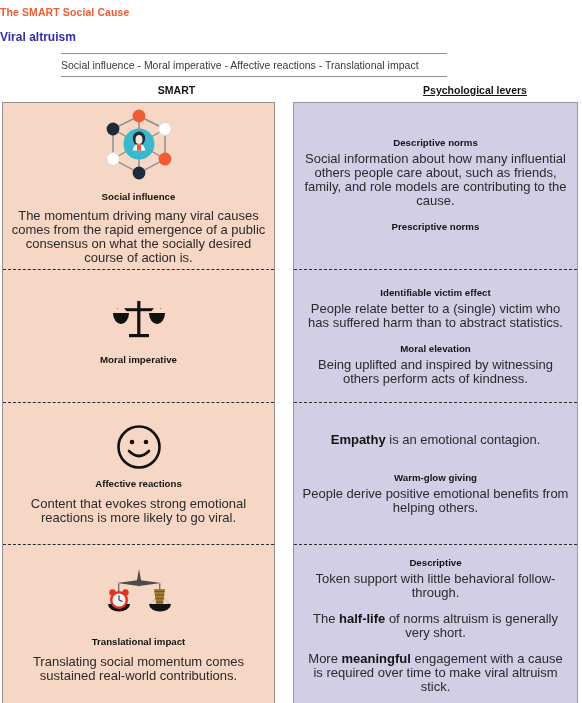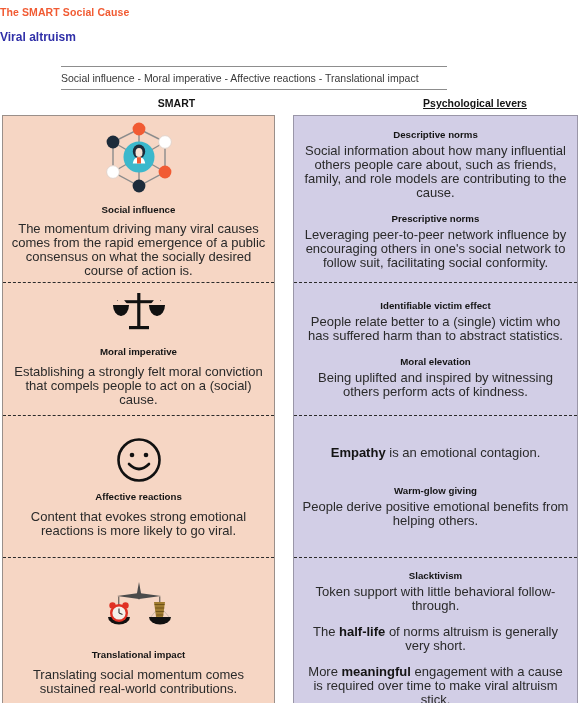--- a/index.html
+++ b/index.html
@@ -31,21 +31,21 @@
   }
   .subtitle {
     color: #2f2fa8;
     font-size: 12px;
     font-weight: bold;
     padding-top: 12px;
     line-height: 13px;
   }
   .rule-block {
     width: 386px;
-    margin: 22px auto 0 auto;
+    margin: 9px auto 0 auto;
     border-top: 1px solid #8d8d8d;
     border-bottom: 1px solid #8d8d8d;
     padding: 4px 0 4px 0;
   }
   .rule-line {
     font-size: 10.5px;
     color: #3a3a3a;
     line-height: 14px;
     white-space: nowrap;
   }
@@ -197,21 +197,20 @@
           <path d="M6 14 a8 11 0 0 0 16 0 z" fill="#111111"></path>
           <path d="M42 14 L58 14 L50 25 Z" fill="#111111"></path>
           <path d="M42 14 a8 11 0 0 0 16 0 z" fill="#111111"></path>
           <path d="M7.5 13.5 L14 5 L20.5 13.5 Z" fill="#f6d6c4"></path>
           <path d="M43.5 13.5 L50 5 L56.5 13.5 Z" fill="#f6d6c4"></path>
         </svg>
       </div>
       <div class="icon-gap"></div>
       <div class="item-title">Moral imperative</div>
       <div class="gap-7"></div>
-      <div class="item-body">Establishing a strongly felt moral conviction that compels people to act on a (social) cause.</div>
     </div>
 
     <div class="cell row3 dashed">
       <div class="icon-wrap">
         <svg width="48" height="48" viewBox="0 0 48 48">
           <circle cx="24" cy="24" r="20.5" fill="none" stroke="#111111" stroke-width="2.6"></circle>
           <circle cx="17" cy="19" r="2.3" fill="#111111"></circle>
           <circle cx="31" cy="19" r="2.3" fill="#111111"></circle>
           <path d="M14 28 q10 10 20 0" fill="none" stroke="#111111" stroke-width="2.6" stroke-linecap="round"></path>
         </svg>
@@ -259,21 +258,20 @@
 
   <div class="panel right">
 
     <div class="cell row1 dashed">
       <div class="item-title">Descriptive norms</div>
       <div class="gap-3"></div>
       <div class="item-body">Social information about how many influential others people care about, such as friends, family, and role models are contributing to the cause.</div>
       <div class="gap-12"></div>
       <div class="item-title">Prescriptive norms</div>
       <div class="gap-3"></div>
-      <div class="item-body">Leveraging peer-to-peer network influence by encouraging others in one's social network to follow suit, facilitating social conformity.</div>
     </div>
 
     <div class="cell row2 dashed">
       <div class="item-title">Identifiable victim effect</div>
       <div class="gap-3"></div>
       <div class="item-body">People relate better to a (single) victim who has suffered harm than to abstract statistics.</div>
       <div class="gap-12"></div>
       <div class="item-title">Moral elevation</div>
       <div class="gap-3"></div>
       <div class="item-body">Being uplifted and inspired by witnessing others perform acts of kindness.</div>
@@ -284,21 +282,21 @@
         <b>Empathy</b><span> is an emotional contagion.</span>
       </div>
       <div class="gap-12"></div>
       <div class="gap-12"></div>
       <div class="item-title">Warm-glow giving</div>
       <div class="gap-3"></div>
       <div class="item-body">People derive positive emotional benefits from helping others.</div>
     </div>
 
     <div class="cell row4">
-      <div class="item-title">Slacktivism</div>
+      <div class="item-title">Descriptive</div>
       <div class="gap-3"></div>
       <div class="item-body">Token support with little behavioral follow-through.</div>
       <div class="gap-12"></div>
       <div class="item-body">
         <span>The </span><b>half-life</b><span> of norms altruism is generally very short.</span>
       </div>
       <div class="gap-12"></div>
       <div class="item-body">
         <span>More </span><b>meaningful</b><span> engagement with a cause is required over time to make viral altruism stick.</span>
       </div>

